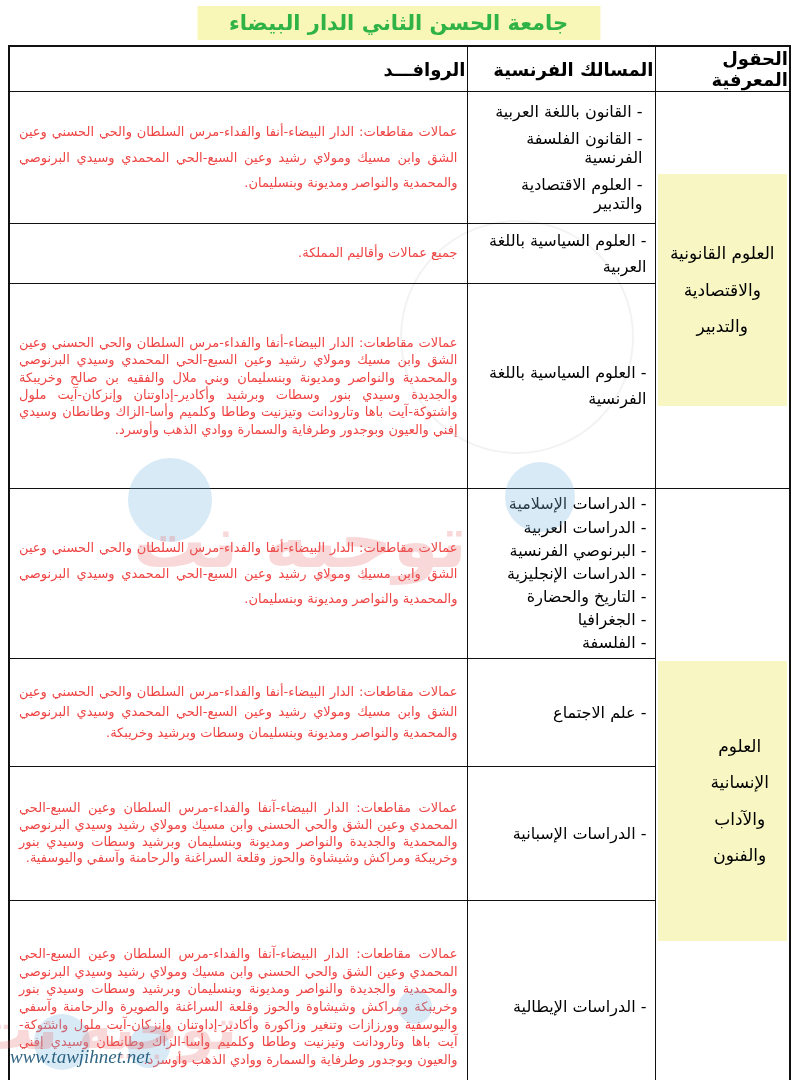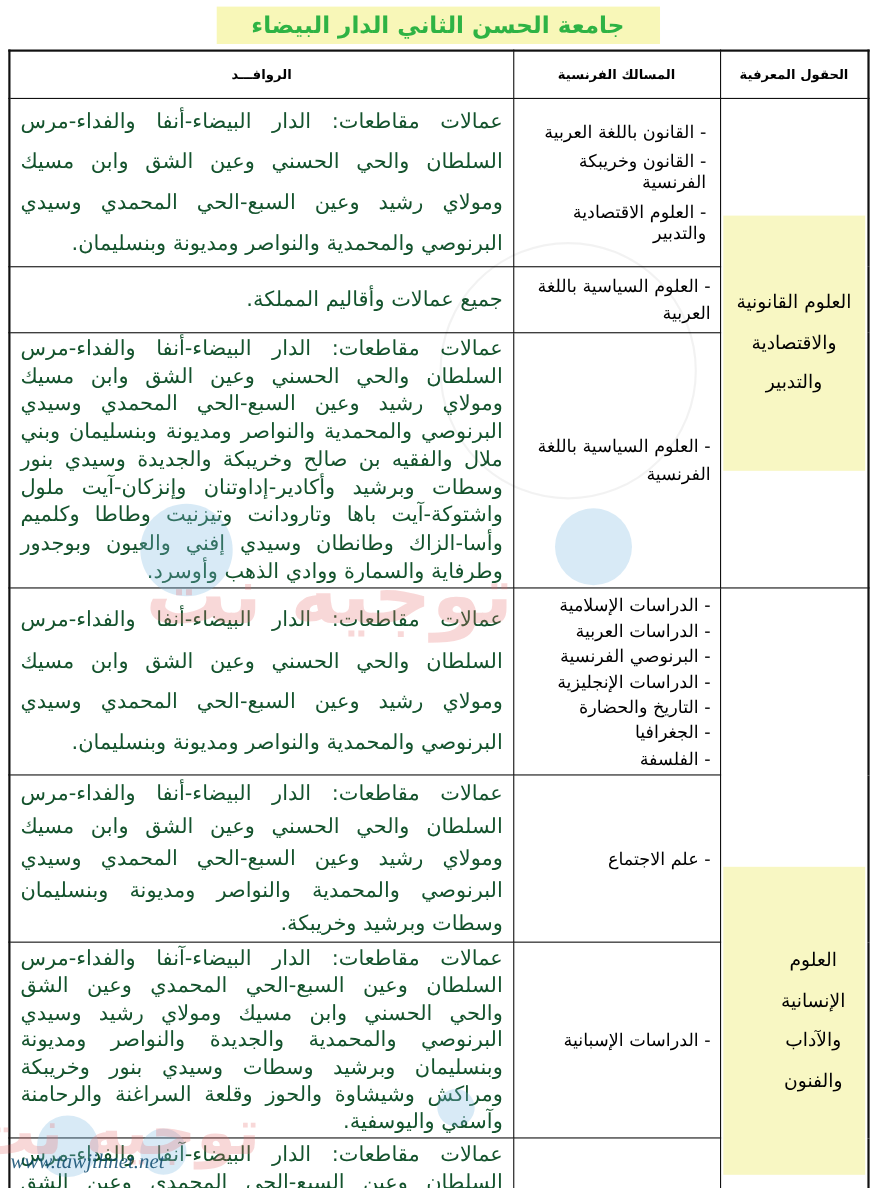--- a/index.html
+++ b/index.html
@@ -29,32 +29,32 @@
     z-index:1;
     background:transparent;
   }
   .col-fields  { width:135px; }
   .col-tracks  { width:188px; }
   .col-feeders { width:458px; }
 
   th, td { border:1px solid #111; }
 
   thead tr { height:43px; }
-  th { font-size:12px; font-weight:bold; text-align:center; color:#000; }
+  th { font-size:18px; font-weight:bold; text-align:right; color:#000; }
 
   tr.r1 { height:102px; }
   tr.r2 { height:60px;  }
   tr.r3 { height:205px; }
   tr.r4 { height:170px; }
   tr.r5 { height:108px; }
   tr.r6 { height:134px; }
   tr.r7 { height:213px; }
 
   .feeder-cell {
-    font-size:19px; color:#14532d;
+    font-size:13px; color:#ef4444;
     text-align:justify;
     padding:2px 9px;
     vertical-align:middle;
     overflow:hidden;
   }
   tr.r1 .feeder-cell { line-height:1.95; }
   tr.r2 .feeder-cell { line-height:1.6; }
   tr.r3 .feeder-cell { line-height:1.33; }
   tr.r4 .feeder-cell { line-height:1.95; }
   tr.r5 .feeder-cell { line-height:1.55; }
@@ -139,21 +139,21 @@
     <tbody>
       <tr class="r1">
         <td class="field-cell" rowspan="3">
           <div class="field-box g1">
             <span>العلوم القانونية والاقتصادية والتدبير</span>
           </div>
         </td>
         <td class="tracks-cell">
           <ul class="tracks">
             <li>القانون باللغة العربية</li>
-            <li>القانون وخريبكة الفرنسية</li>
+            <li>القانون الفلسفة الفرنسية</li>
             <li>العلوم الاقتصادية والتدبير</li>
           </ul>
         </td>
         <td class="feeder-cell">عمالات مقاطعات: الدار البيضاء-أنفا والفداء-مرس السلطان والحي الحسني وعين الشق وابن مسيك ومولاي رشيد وعين السبع-الحي المحمدي وسيدي البرنوصي والمحمدية والنواصر ومديونة وبنسليمان.</td>
       </tr>
       <tr class="r2">
         <td class="tracks-cell">
           <ul class="tracks">
             <li>العلوم السياسية باللغة العربية</li>
           </ul>

